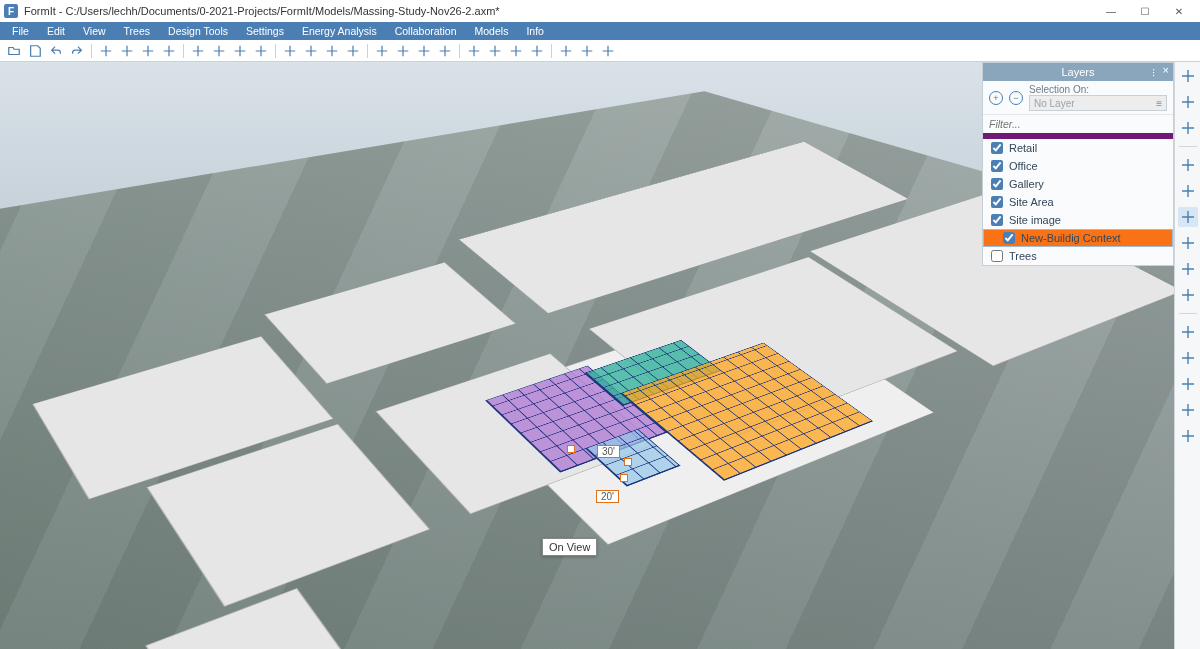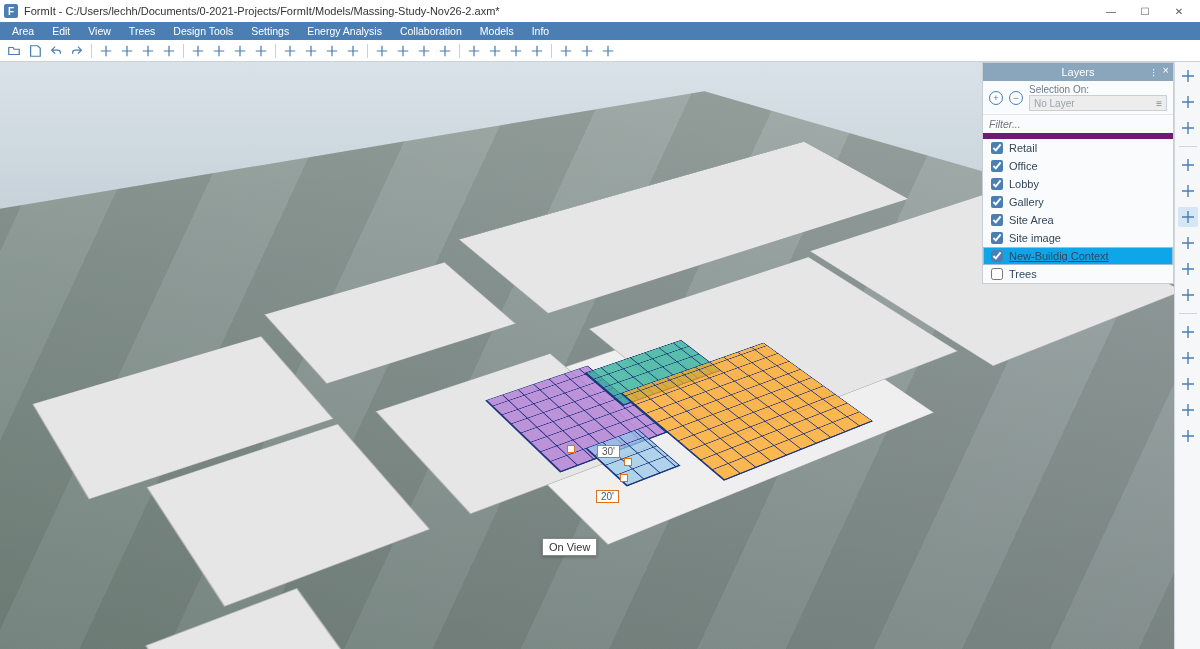--- a/index.html
+++ b/index.html
@@ -81,40 +81,40 @@
   .hdr .gear { position:absolute; right:18px; top:2px; font-size:10px; cursor:pointer; }
   .hdr .close { position:absolute; right:4px; top:1px; font-size:11px; cursor:pointer; }
   .layers-panel .sel-row { display:flex; align-items:center; gap:6px; padding:3px 6px; border-bottom:1px solid #e1e7ec; }
   .sel-row .circ { width:14px; height:14px; border:1.5px solid #4b7fb3; border-radius:50%; display:flex; align-items:center; justify-content:center; font-size:9px; color:#4b7fb3; cursor:pointer; }
   .sel-lbl { font-size:10px; color:#6d7c89; }
   .sel-dd { flex:1; height:16px; background:#ededed; border:1px solid #c8cfd5; font-size:10px; color:#9aa3ab; padding:0 4px; display:flex; align-items:center; justify-content:space-between; cursor:pointer; }
   .sel-dd::after { content:"≡"; color:#888; font-size:10px; }
   .filter-row { padding:3px 6px; border-bottom:6px solid #701a75; }
   .filter-row input { width:100%; border:none; background:transparent; font-size:10.5px; color:#888; outline:none; font-style:italic; }
   .layer-item { display:flex; align-items:center; gap:6px; padding:3px 8px; cursor:pointer; }
-  .layer-item.sel { background:#0ea5e9; border:1px solid #9dbdd9; padding:2px 7px;text-decoration:underline; }
+  .layer-item.sel { background:#f97316; border:1px solid #9dbdd9; padding:2px 19px; }
   .layer-item input[type=checkbox] { width:12px; height:12px; accent-color:#4b7fb3; cursor:pointer; }
   .layer-item .lbl { flex:1; }
 
 </style>
 </head>
 <body>
 
 <div class="titlebar">
   <div class="logo">F</div>
   <span><span>FormIt</span> - <span>C:/Users/lechh/Documents/0-2021-Projects/FormIt/Models/Massing-Study-Nov26-2.axm*</span></span>
   <div class="win-controls">
     <div class="win-btn">—</div>
     <div class="win-btn">☐</div>
     <div class="win-btn">✕</div>
   </div>
 </div>
 
 <div class="menubar" id="menubar">
-    <div class="menu-item">Area</div>
+    <div class="menu-item">File</div>
     <div class="menu-item">Edit</div>
     <div class="menu-item">View</div>
     <div class="menu-item">Trees</div>
     <div class="menu-item">Design Tools</div>
     <div class="menu-item">Settings</div>
     <div class="menu-item">Energy Analysis</div>
     <div class="menu-item">Collaboration</div>
     <div class="menu-item">Models</div>
     <div class="menu-item">Info</div>
   </div>
@@ -403,24 +403,20 @@
         <div class="layer-item">
           <input type="checkbox" checked="" style="">
           <span class="lbl">Retail</span>
         </div>
         <div class="layer-item">
           <input type="checkbox" checked="" style="">
           <span class="lbl">Office</span>
         </div>
         <div class="layer-item">
           <input type="checkbox" checked="" style="">
-          <span class="lbl">Lobby</span>
-        </div>
-        <div class="layer-item">
-          <input type="checkbox" checked="" style="">
           <span class="lbl">Gallery</span>
         </div>
         <div class="layer-item">
           <input type="checkbox" checked="" style="">
           <span class="lbl">Site Area</span>
         </div>
         <div class="layer-item">
           <input type="checkbox" checked="" style="">
           <span class="lbl">Site image</span>
         </div>

